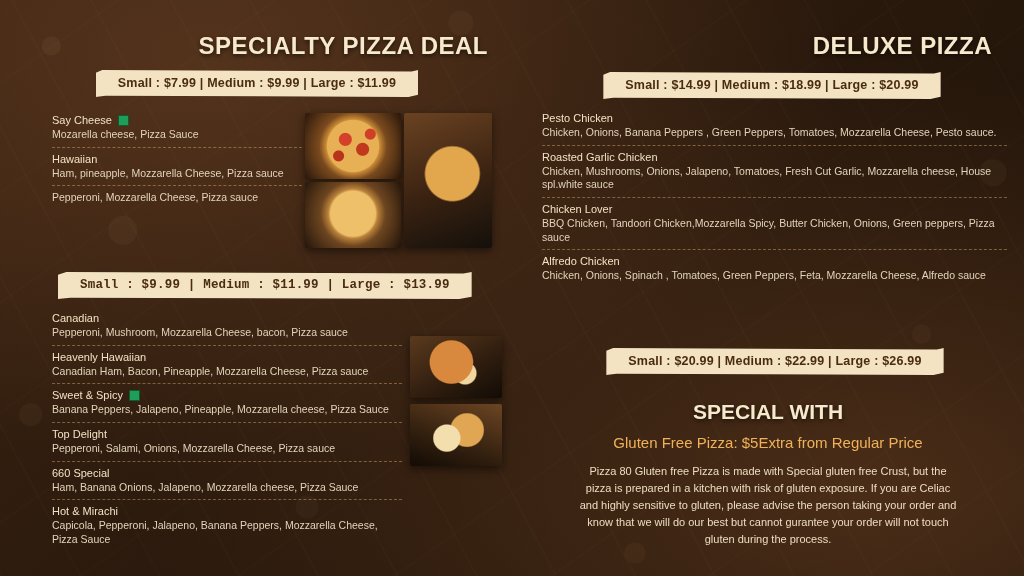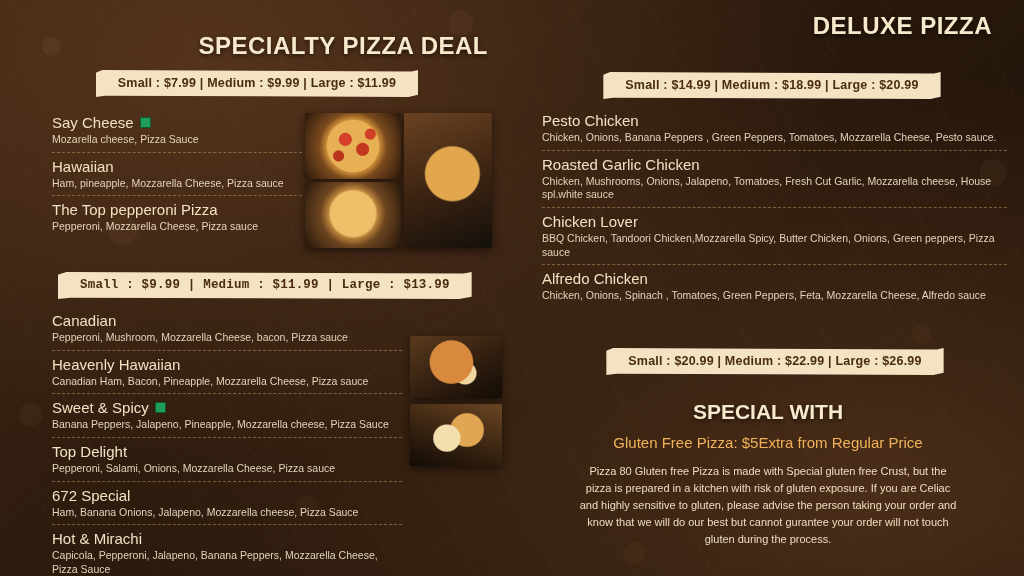--- a/index.html
+++ b/index.html
@@ -84,21 +84,21 @@
     font-weight: bold;
     letter-spacing: 0.2px;
     white-space: nowrap;
     box-shadow: 0 2px 6px rgba(0,0,0,0.45);
     clip-path: polygon(0% 10%, 2% 0%, 98% 6%, 100% 0%, 100% 92%, 97% 100%, 3% 95%, 0% 100%);
   }
   .band-wrap { text-align: center; }
 
   .item { margin-bottom: 3px; }
   .item-name {
-    font-size: 15px;
+    font-size: 11px;
     color: #f2e2c4;
     margin: 0 0 2px 0;
     display: flex;
     align-items: center;
     gap: 6px;
   }
   .item-desc {
     font-size: 10.5px;
     color: #e3d4ba;
     margin: 0;
@@ -197,23 +197,20 @@
       </div>
       <div class="divider"></div>
       <div class="item">
         <p class="item-name">
           <span>Hawaiian</span>
         </p>
         <p class="item-desc">Ham, pineapple, Mozzarella Cheese, Pizza sauce</p>
       </div>
       <div class="divider"></div>
       <div class="item">
-        <p class="item-name">
-          <span>The Top pepperoni Pizza</span>
-        </p>
         <p class="item-desc">Pepperoni, Mozzarella Cheese, Pizza sauce</p>
       </div>
     </div>
 
     <div class="photo pizza-a" style="position:absolute; left:305px; top:113px; width:96px; height:66px;"></div>
     <div class="photo pizza-c" style="position:absolute; left:305px; top:182px; width:96px; height:66px;"></div>
     <div class="photo pizza-b" style="position:absolute; left:404px; top:113px; width:88px; height:135px;"></div>
 
     <div class="band-wrap" style="position:absolute; left:58px; top:272px; width:390px;font-family:Liberation Mono, monospace;">
       <span class="price-band">Small : $9.99 | Medium : $11.99 | Large : $13.99</span>
@@ -244,40 +241,40 @@
       <div class="divider"></div>
       <div class="item">
         <p class="item-name">
           <span>Top Delight</span>
         </p>
         <p class="item-desc">Pepperoni, Salami, Onions, Mozzarella Cheese, Pizza sauce</p>
       </div>
       <div class="divider"></div>
       <div class="item">
         <p class="item-name">
-          <span>672 Special</span>
+          <span>660 Special</span>
         </p>
         <p class="item-desc">Ham, Banana Onions, Jalapeno,  Mozzarella cheese, Pizza Sauce</p>
       </div>
       <div class="divider"></div>
       <div class="item">
         <p class="item-name">
           <span>Hot &amp; Mirachi</span>
         </p>
         <p class="item-desc">Capicola, Pepperoni, Jalapeno, Banana Peppers, Mozzarella Cheese, Pizza Sauce</p>
       </div>
     </div>
 
     <div class="photo pizza-d" style="position:absolute; left:410px; top:336px; width:92px; height:62px;"></div>
     <div class="photo pizza-e" style="position:absolute; left:410px; top:404px; width:92px; height:62px;"></div>
   </div>
 
   <div class="right-col">
 
-    <div style="position:absolute; left:40px; top:12px; width:440px;">
+    <div style="position:absolute; left:40px; top:32px; width:440px;">
       <h1 class="section-title">DELUXE PIZZA</h1>
     </div>
 
     <div class="band-wrap" style="position:absolute; left:70px; top:72px; width:380px;">
       <span class="price-band">Small : $14.99 | Medium : $18.99 | Large : $20.99</span>
     </div>
 
     <div style="position:absolute; left:30px; top:112px; width:465px;">
       <div class="item">
         <p class="item-name">

